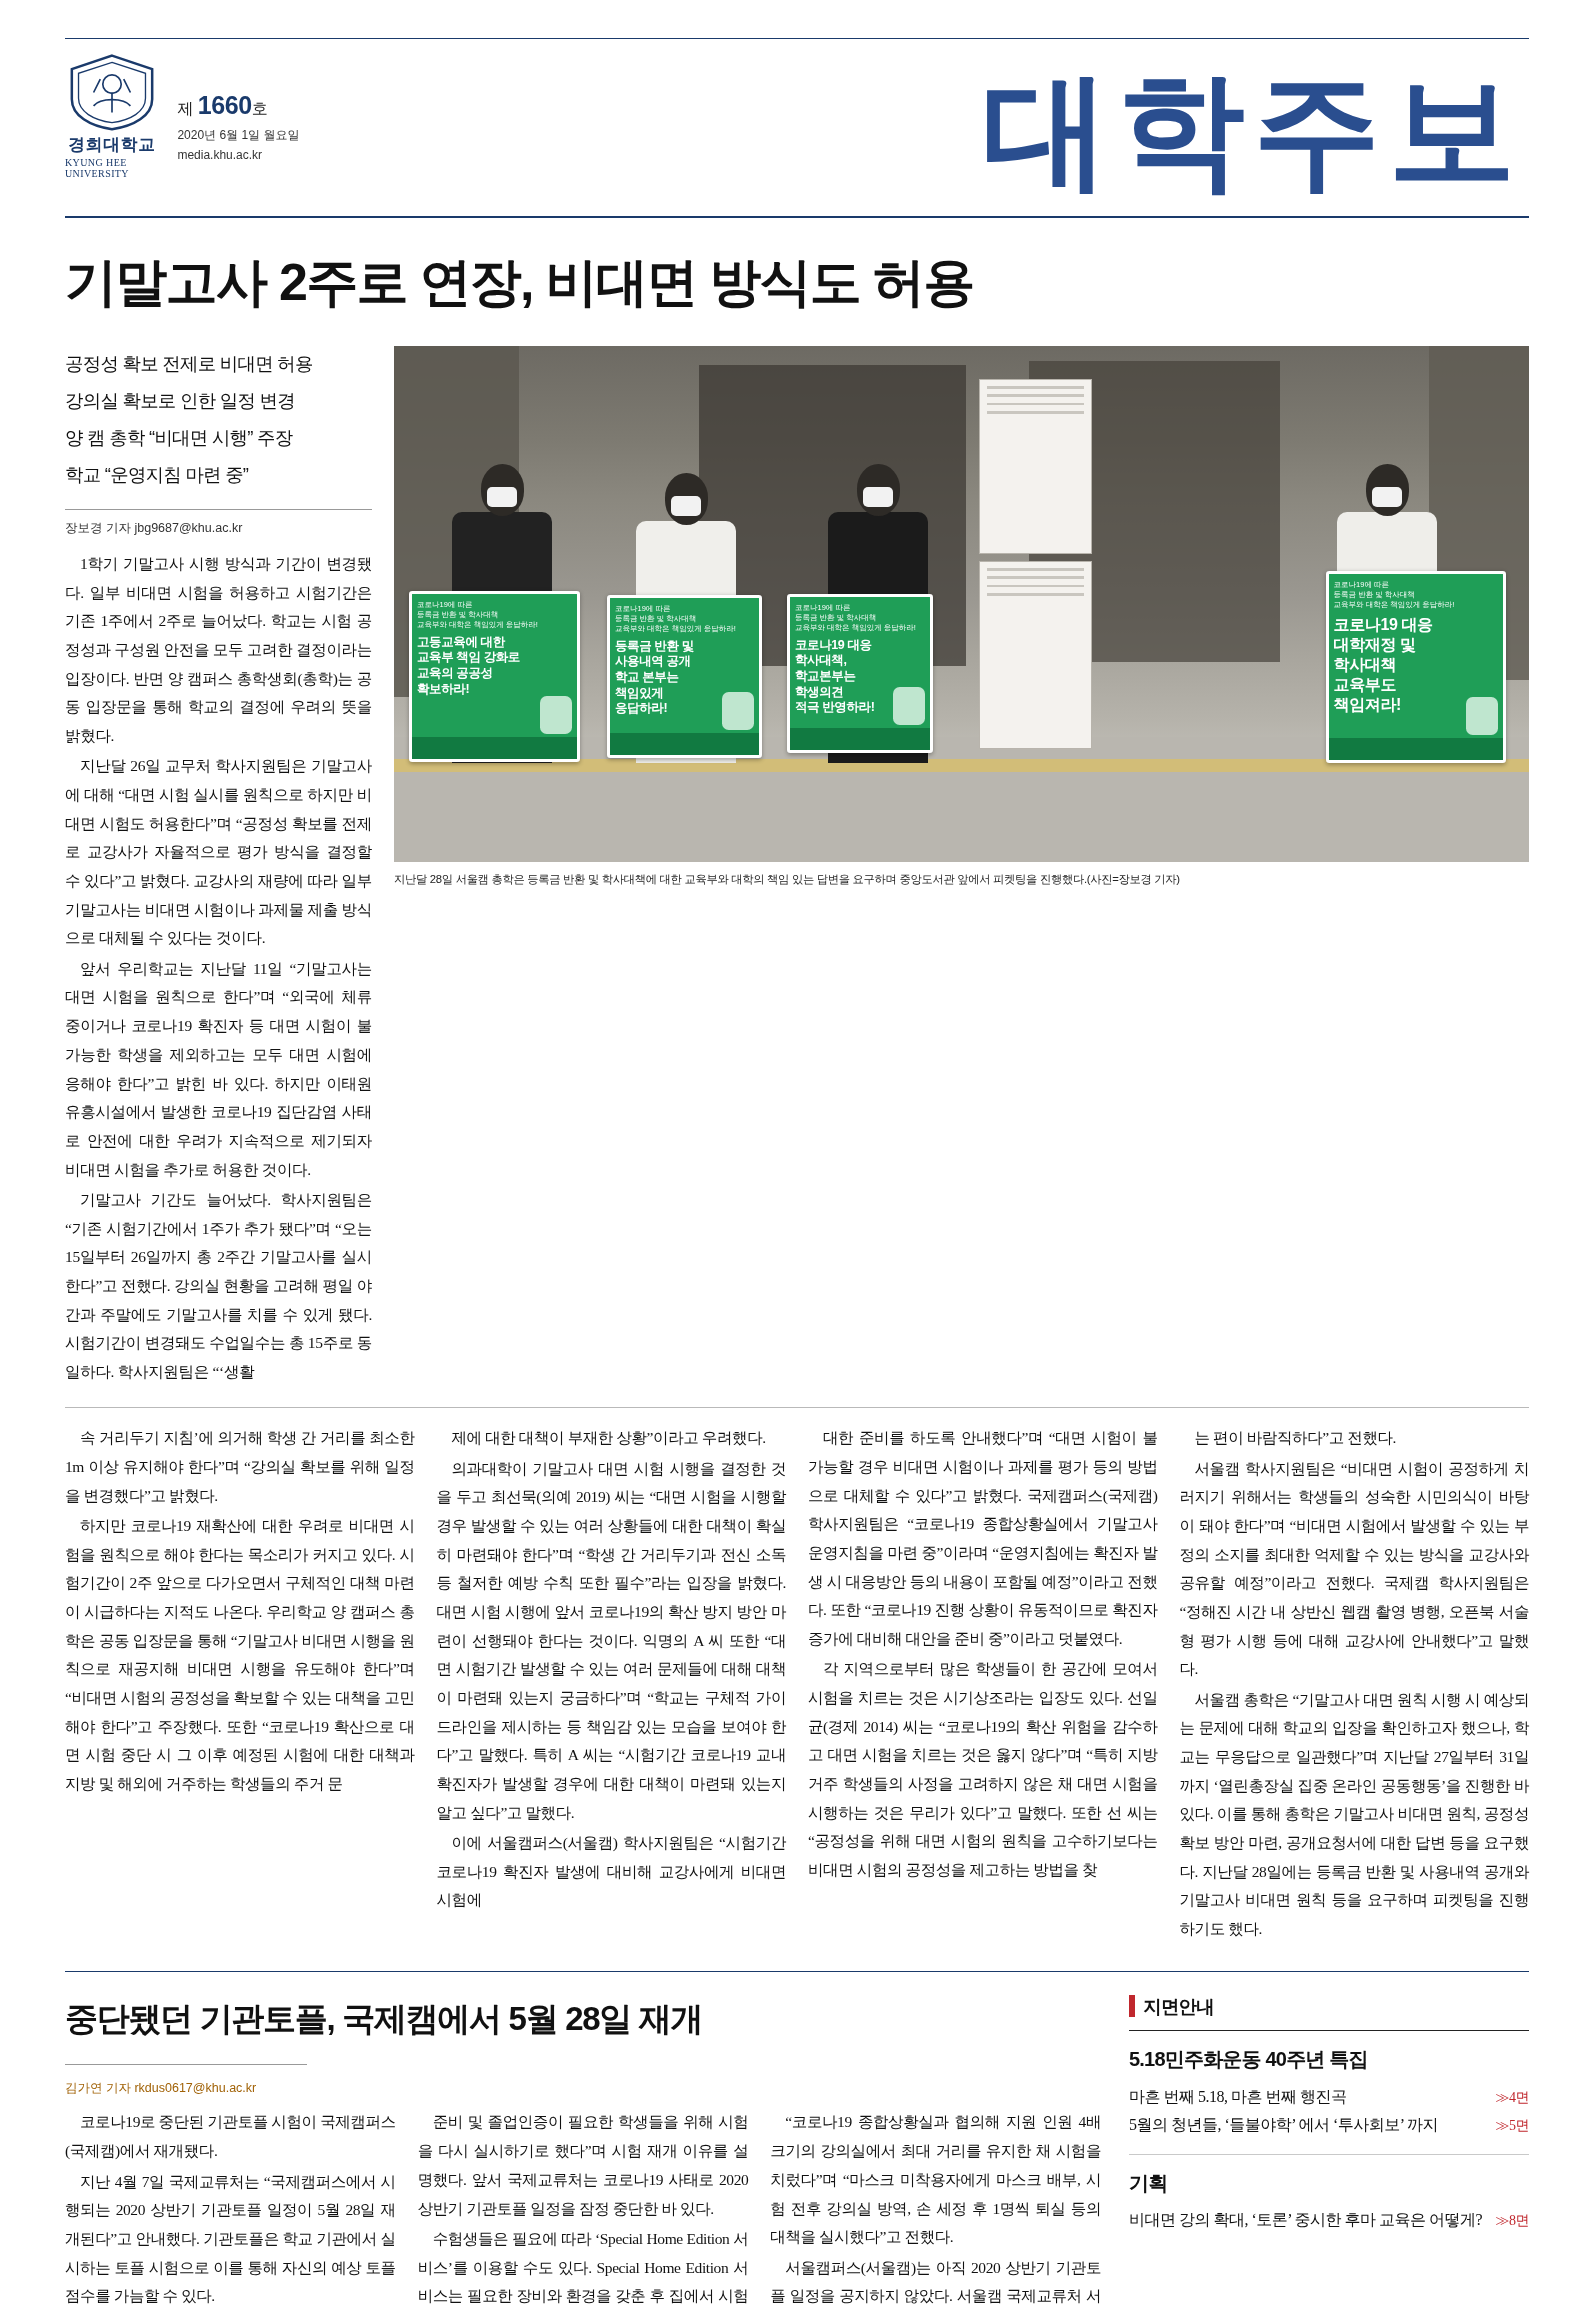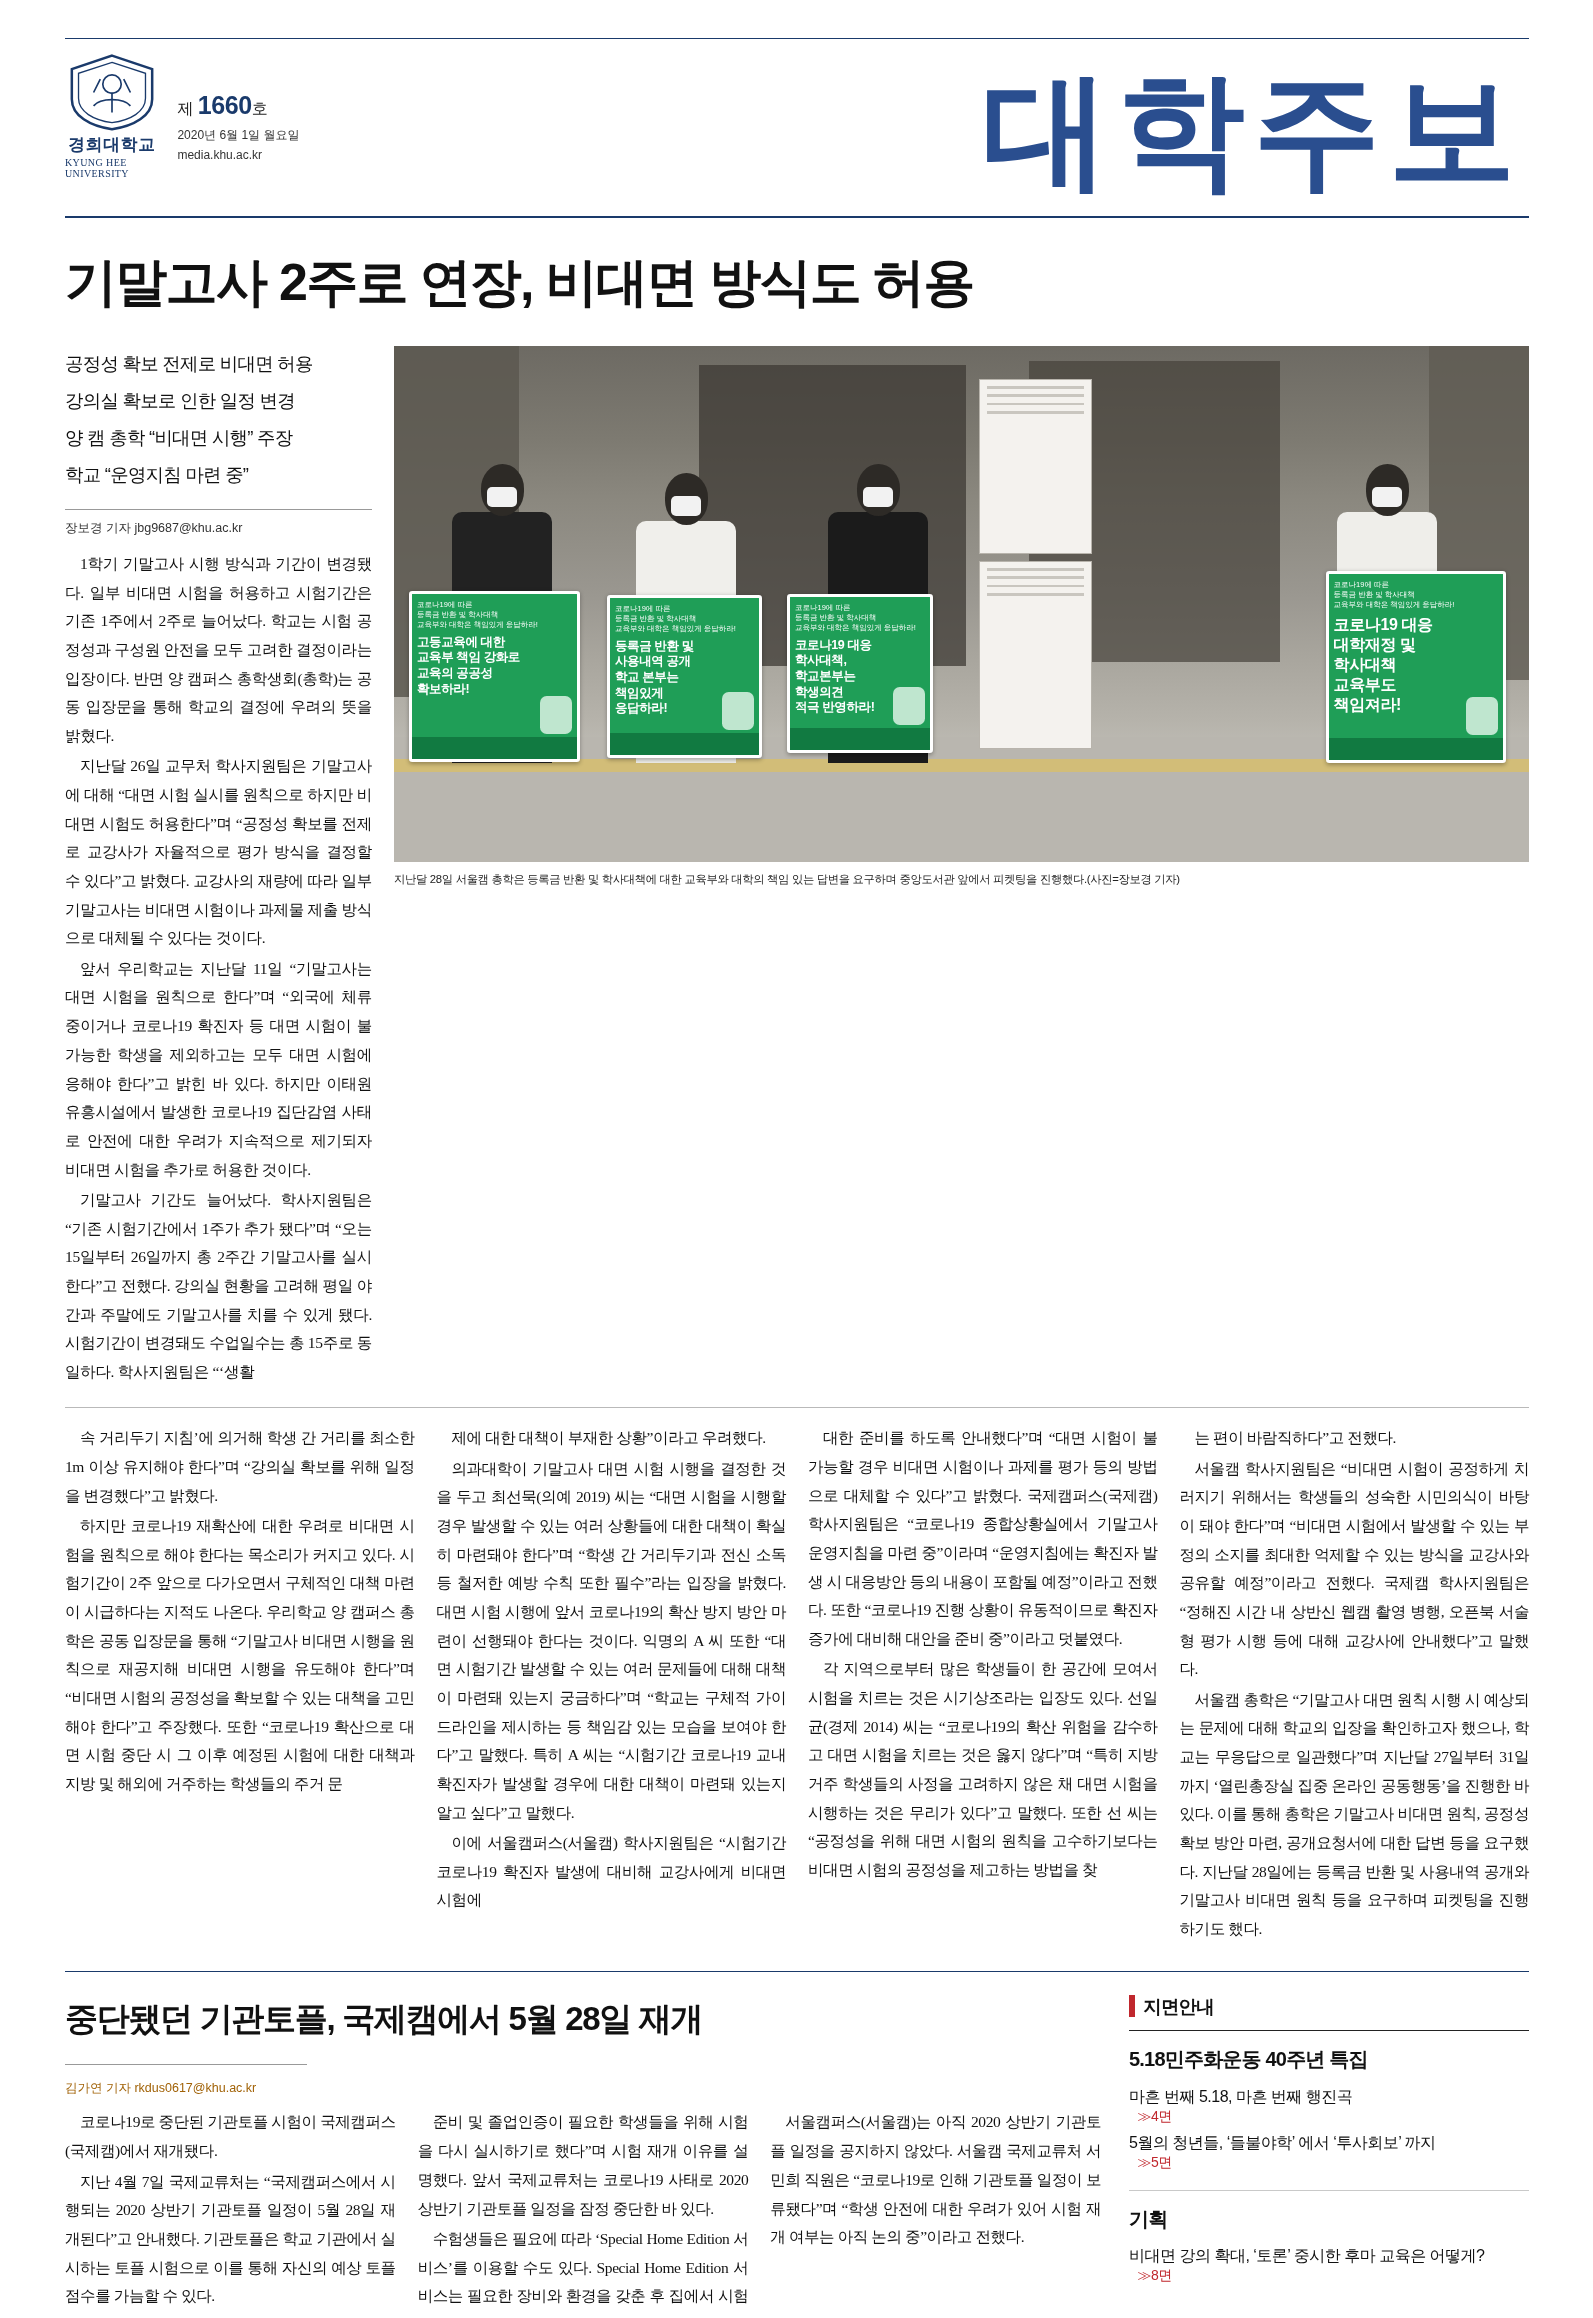--- a/index.html
+++ b/index.html
@@ -95,21 +95,21 @@
   
   .index-col { flex:1; }
   .idx-title { display:flex; align-items:center; gap:8.4px; font-family:"Liberation Sans", sans-serif;
                font-size:18.4px; font-weight:bold; letter-spacing:-0.7px; }
   .idx-bar { width:5.8px; height:22px; background:#c0272d; display:inline-block; }
   .idx-hr { border-top:1.7px solid #222; margin:11.7px 0 0 0;}
   .idx-group { padding:15px 0 10px 0; border-bottom:0.8px solid #c9c9c9;}
   .idx-group:last-child{ border-bottom:none; }
   .idx-h { font-family:"Liberation Sans", sans-serif; font-size:20px; font-weight:bold; letter-spacing:-0.8px; margin-bottom:13.4px;}
   .idx-row { display:flex; justify-content:space-between; align-items:baseline; font-size:16px;
-             font-family:Liberation Sans, sans-serif; letter-spacing:-0.5px; margin:7.5px 0;flex-direction:column; }
+             font-family:Liberation Serif, serif; letter-spacing:-0.5px; margin:7.5px 0; }
   .idx-pg { color:#c0272d; font-size:14px; white-space:nowrap; padding-left:8.4px;}
 </style>
 </head>
 <body>
 
 <div class="page">
 
   <div class="top-rule"></div>
 
   <div class="masthead">
@@ -295,20 +295,21 @@
           <p>코로나19로 중단된 기관토플 시험이 국제캠퍼스(국제캠)에서 재개됐다.</p>
           <p>지난 4월 7일 국제교류처는 “국제캠퍼스에서 시행되는 2020 상반기 기관토플 일정이 5월 28일 재개된다”고 안내했다. 기관토플은 학교 기관에서 실시하는 토플 시험으로 이를 통해 자신의 예상 토플 점수를 가늠할 수 있다.</p>
           <p>국제교류처는 “5월 6일부터 사회적 거리두기가 생활 속 거리두기로 체계적으로 전환됐고, 2021-1학기 파견 교환학생</p>
         </div>
         <div class="col">
           <p>준비 및 졸업인증이 필요한 학생들을 위해 시험을 다시 실시하기로 했다”며 시험 재개 이유를 설명했다. 앞서 국제교류처는 코로나19 사태로 2020 상반기 기관토플 일정을 잠정 중단한 바 있다.</p>
           <p>수험생들은 필요에 따라 ‘Special Home Edition 서비스’를 이용할 수도 있다. Special Home Edition 서비스는 필요한 장비와 환경을 갖춘 후 집에서 시험을 칠 수 있는 서비스다.</p>
           <p>해당 시험을 앞둔 학생들의 안전을 위해 강의실 방역, 거리 유지 등 코로나19 대응책도 마련됐다. 국제교류처는</p>
         </div>
         <div class="col">
+          <p>“코로나19 종합상황실과 협의해 지원 인원 4배 크기의 강의실에서 최대 거리를 유지한 채 시험을 치렀다”며 “마스크 미착용자에게 마스크 배부, 시험 전후 강의실 방역, 손 세정 후 1명씩 퇴실 등의 대책을 실시했다”고 전했다.</p>
           <p>서울캠퍼스(서울캠)는 아직 2020 상반기 기관토플 일정을 공지하지 않았다. 서울캠 국제교류처 서민희 직원은 “코로나19로 인해 기관토플 일정이 보류됐다”며 “학생 안전에 대한 우려가 있어 시험 재개 여부는 아직 논의 중”이라고 전했다.</p>
         </div>
       </div>
     </div>
 
     <div class="index-col">
       <div class="idx-title">
         <span class="idx-bar"></span>
         <span>지면안내</span>
       </div>

